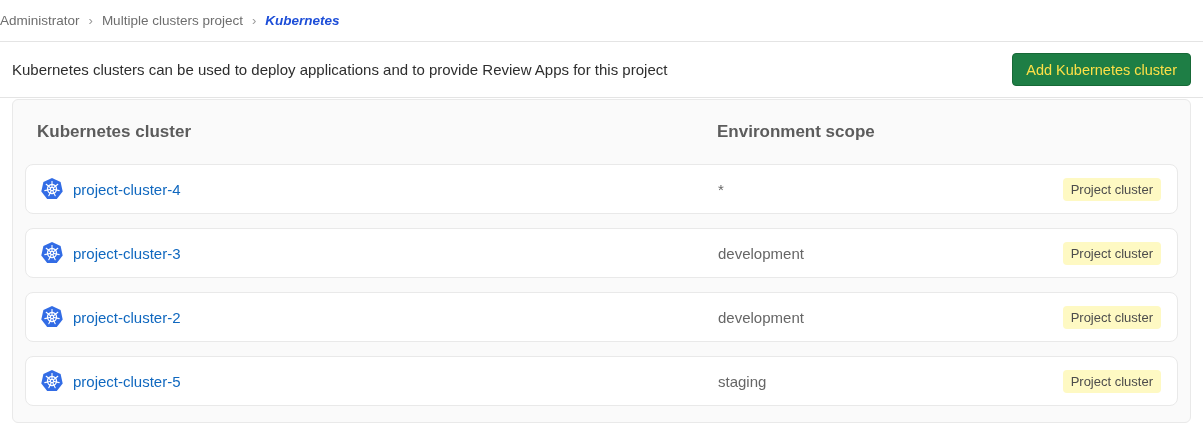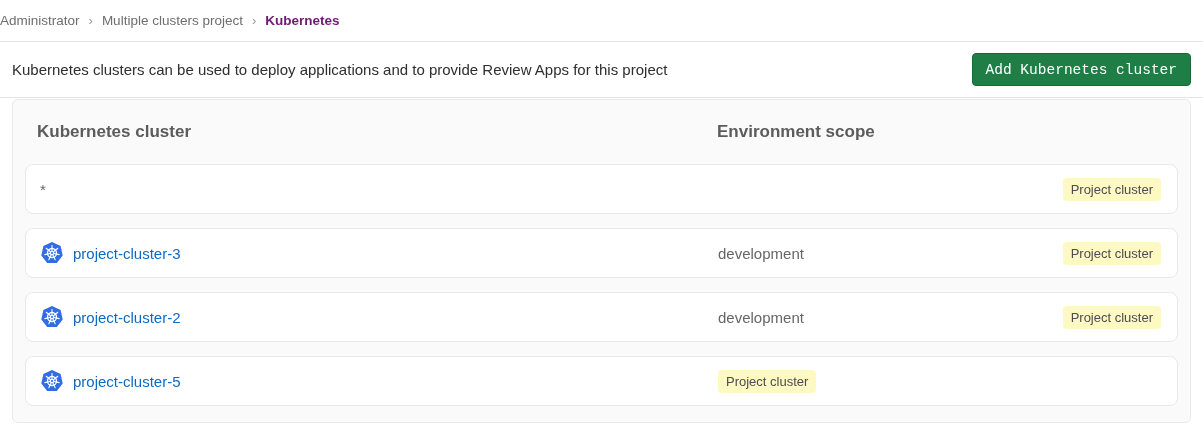--- a/index.html
+++ b/index.html
@@ -16,38 +16,38 @@
   .breadcrumbs {
     height: 42px;
     display: flex; align-items: center;
     padding: 0 0;
     border-bottom: 1px solid #e4e4e4;
     font-size: 13.5px;
     color: #6e6e6e;
   }
   .crumb-link { color: #6e6e6e; text-decoration: none; cursor: pointer; }
   .crumb-sep { margin: 0 9px; color: #9a9a9a; font-size: 13px; }
-  .crumb-current { color: #701a75; font-weight: 700; }
+  .crumb-current { color: #1d4ed8; font-weight: 700; font-style: italic; }
 
   
   .page-header {
     height: 56px;
     display: flex; align-items: center; justify-content: space-between;
     padding: 0 12px;
     border-bottom: 1px solid #e4e4e4;
   }
   .page-description { font-size: 15px; color: #2e2e2e; }
   .add-cluster-btn {
     height: 33px;
     padding: 0 13px;
     background: #1e7e45;
     border: 1px solid #176937;
     border-radius: 4px;
-    color: #ffffff;
-    font-family: Liberation Mono, monospace;
+    color: #fde047;
+    font-family: Liberation Sans, sans-serif;
     font-size: 14.5px;
     font-weight: 500;
     cursor: pointer;
     white-space: nowrap;
     text-align: right;
   }
 
   
   .clusters-panel {
     margin: 1px 12px 0;
@@ -115,20 +115,37 @@
   <button class="add-cluster-btn">Add Kubernetes cluster</button>
 </header>
 
 <section class="clusters-panel">
   <div class="panel-header">
     <span class="col-name">Kubernetes cluster</span>
     <span class="col-scope">Environment scope</span>
   </div>
   <div id="cluster-list">
   <div class="cluster-row">
+    <div class="row-main">
+      <svg class="k8s-icon" viewBox="0 0 24 24" aria-hidden="true">
+        <polygon points="12,1 20.6,5.1 22.7,14.4 16.8,21.9 7.2,21.9 1.3,14.4 3.4,5.1" fill="#326ce5"></polygon>
+        <g stroke="#ffffff" stroke-width="1.1" stroke-linecap="round">
+          <line x1="12" y1="12" x2="12" y2="4.6"></line>
+          <line x1="12" y1="12" x2="17.8" y2="7.3"></line>
+          <line x1="12" y1="12" x2="19.2" y2="13.6"></line>
+          <line x1="12" y1="12" x2="15.2" y2="18.7"></line>
+          <line x1="12" y1="12" x2="8.8" y2="18.7"></line>
+          <line x1="12" y1="12" x2="4.8" y2="13.6"></line>
+          <line x1="12" y1="12" x2="6.2" y2="7.3"></line>
+        </g>
+        <circle cx="12" cy="12" r="4.5" fill="none" stroke="#ffffff" stroke-width="1.3"></circle>
+        <circle cx="12" cy="12" r="1.7" fill="#326ce5" stroke="#ffffff" stroke-width="1.2"></circle>
+      </svg>
+      <a class="cluster-link">project-cluster-4</a>
+    </div>
     <span class="env-scope">*</span>
     <span class="cluster-badge">Project cluster</span>
   </div>
 
   <div class="cluster-row">
     <div class="row-main">
       <svg class="k8s-icon" viewBox="0 0 24 24" aria-hidden="true">
         <polygon points="12,1 20.6,5.1 22.7,14.4 16.8,21.9 7.2,21.9 1.3,14.4 3.4,5.1" fill="#326ce5"></polygon>
         <g stroke="#ffffff" stroke-width="1.1" stroke-linecap="round">
           <line x1="12" y1="12" x2="12" y2="4.6"></line>
@@ -181,16 +198,17 @@
           <line x1="12" y1="12" x2="15.2" y2="18.7"></line>
           <line x1="12" y1="12" x2="8.8" y2="18.7"></line>
           <line x1="12" y1="12" x2="4.8" y2="13.6"></line>
           <line x1="12" y1="12" x2="6.2" y2="7.3"></line>
         </g>
         <circle cx="12" cy="12" r="4.5" fill="none" stroke="#ffffff" stroke-width="1.3"></circle>
         <circle cx="12" cy="12" r="1.7" fill="#326ce5" stroke="#ffffff" stroke-width="1.2"></circle>
       </svg>
       <a class="cluster-link">project-cluster-5</a>
     </div>
+    <span class="env-scope">staging</span>
     <span class="cluster-badge">Project cluster</span>
   </div>
 </div>
 </section>
 
 </body></html>

